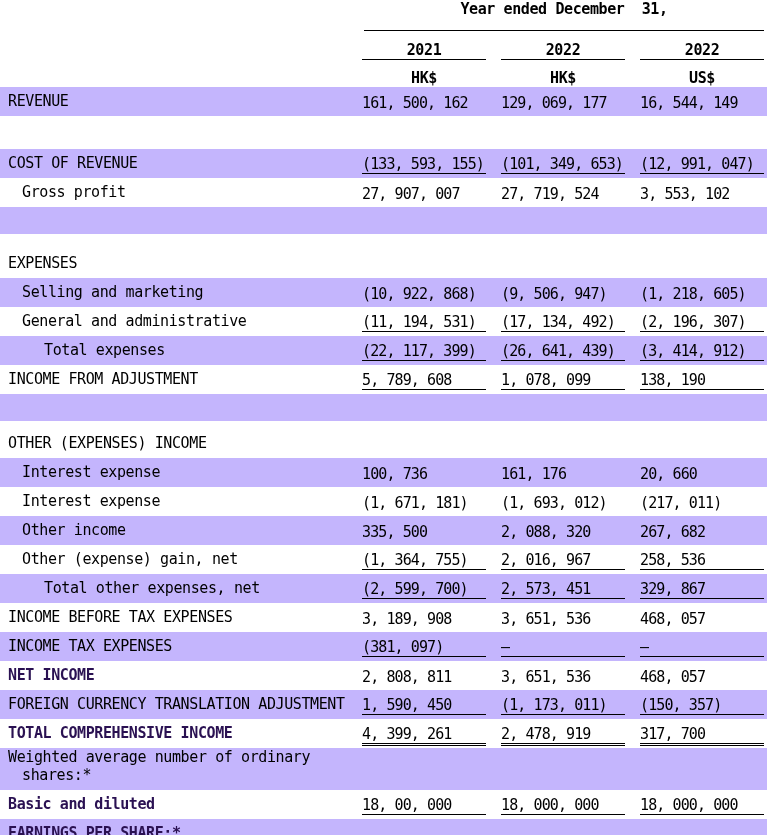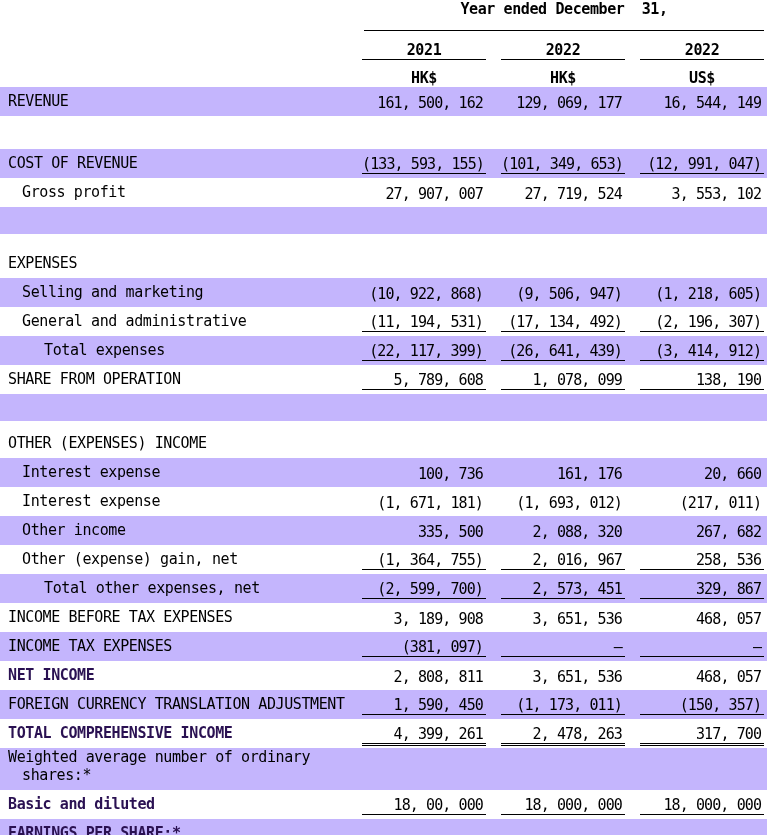--- a/index.html
+++ b/index.html
@@ -47,21 +47,21 @@
   }
   td.lbl.ind0 { padding-left:8px; }
   td.lbl.ind1 { padding-left:22px; }
   td.lbl.ind2 { padding-left:44px; }
   td.lbl .lbl2 { padding-left:14px; }
   tr.bold-row td.lbl { font-weight:bold; color:#2a1152; }
 
   .val {
     position:relative;
     margin:0 3px 4px 12px; padding-right:3px;
-    text-align:right; white-space:pre;
+    text-align:left; white-space:pre;
     letter-spacing:-0.9px; line-height:17px;
   }
   .val.u1 { border-bottom:1px solid #000; }
   .val.u2 { border-bottom:1px solid #000; }
   .val.u2::after {
     content:""; position:absolute; left:0; right:0; bottom:-3px;
     height:1px; background:#000;
   }
 </style>
 </head>
@@ -197,21 +197,21 @@
           <div class="val u1">(22, 117, 399)</div>
         </td>
         <td class="num">
           <div class="val u1">(26, 641, 439)</div>
         </td>
         <td class="num">
           <div class="val u1">(3, 414, 912)</div>
         </td>
       </tr>
       <tr class="bg-white data-row">
-        <td class="lbl ind0">SHARE FROM OPERATION</td>
+        <td class="lbl ind0">INCOME FROM ADJUSTMENT</td>
         <td class="num">
           <div class="val u1">5, 789, 608</div>
         </td>
         <td class="num">
           <div class="val u1">1, 078, 099</div>
         </td>
         <td class="num">
           <div class="val u1">138, 190</div>
         </td>
       </tr>
@@ -340,21 +340,21 @@
         <td class="num">
           <div class="val u1">(150, 357)</div>
         </td>
       </tr>
       <tr class="bg-white data-row bold-row">
         <td class="lbl ind0">TOTAL COMPREHENSIVE INCOME</td>
         <td class="num">
           <div class="val u2">4, 399, 261</div>
         </td>
         <td class="num">
-          <div class="val u2">2, 478, 263</div>
+          <div class="val u2">2, 478, 919</div>
         </td>
         <td class="num">
           <div class="val u2">317, 700</div>
         </td>
       </tr>
       <tr class="bg-blue data-row">
         <td class="lbl ind0"><div>Weighted average number of ordinary</div><div class="lbl2">shares:*</div></td>
         <td class="num"></td>
         <td class="num"></td>
         <td class="num"></td>

